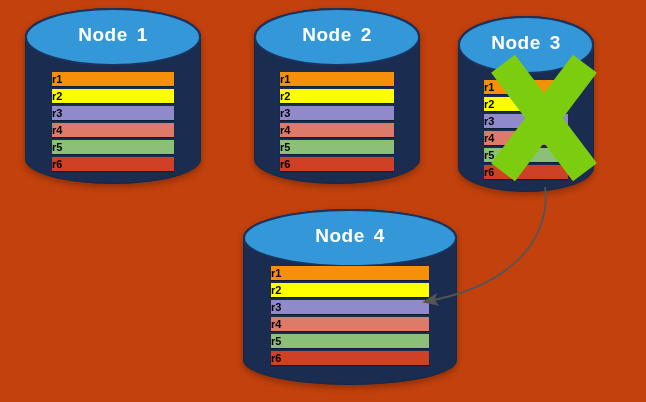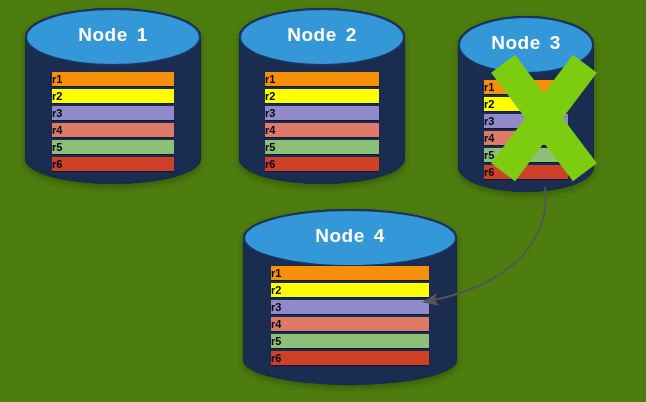--- a/index.html
+++ b/index.html
@@ -112,39 +112,39 @@
     position: absolute;
     left: 0;
     top: 0;
     z-index: 6;
     pointer-events: none;
   }
 </style>
 </head>
 <body>
 
-<div id="canvas" style="background: #4d7c0f;">
+<div id="canvas" style="background: #c2410c;">
 
   <div class="node" id="node-1" style="left:25px; top:8px; width:176px; height:176px;">
     <div class="cyl-body" style="background: rgb(26, 44, 80);"></div>
     <div class="cyl-top" style="background: rgb(52, 152, 216);"></div>
     <div class="node-label" style="color: rgb(255, 255, 255);">
       <span>Node</span><span class="num">1</span>
     </div>
     <div class="rows" style="top:64px; left:27px; right:27px;">
       <div class="row-bar" style="background: rgb(247, 144, 9);">r1</div>
       <div class="row-bar" style="background: rgb(255, 255, 0);">r2</div>
       <div class="row-bar" style="background: rgb(144, 137, 202);">r3</div>
       <div class="row-bar" style="background: rgb(221, 123, 104);">r4</div>
       <div class="row-bar" style="background: rgb(140, 192, 120);">r5</div>
       <div class="row-bar" style="background: rgb(206, 65, 38);">r6</div>
     </div>
   </div>
 
-  <div class="node" id="node-2" style="left:239px; top:8px; width:166px; height:176px;">
+  <div class="node" id="node-2" style="left:254px; top:8px; width:166px; height:176px;">
     <div class="cyl-body" style="background: rgb(26, 44, 80);"></div>
     <div class="cyl-top" style="background: rgb(52, 152, 216);"></div>
     <div class="node-label" style="color: rgb(255, 255, 255);">
       <span>Node</span><span class="num">2</span>
     </div>
     <div class="rows" style="top:64px; left:26px; right:26px;">
       <div class="row-bar" style="background: rgb(247, 144, 9);">r1</div>
       <div class="row-bar" style="background: rgb(255, 255, 0);">r2</div>
       <div class="row-bar" style="background: rgb(144, 137, 202);">r3</div>
       <div class="row-bar" style="background: rgb(221, 123, 104);">r4</div>

